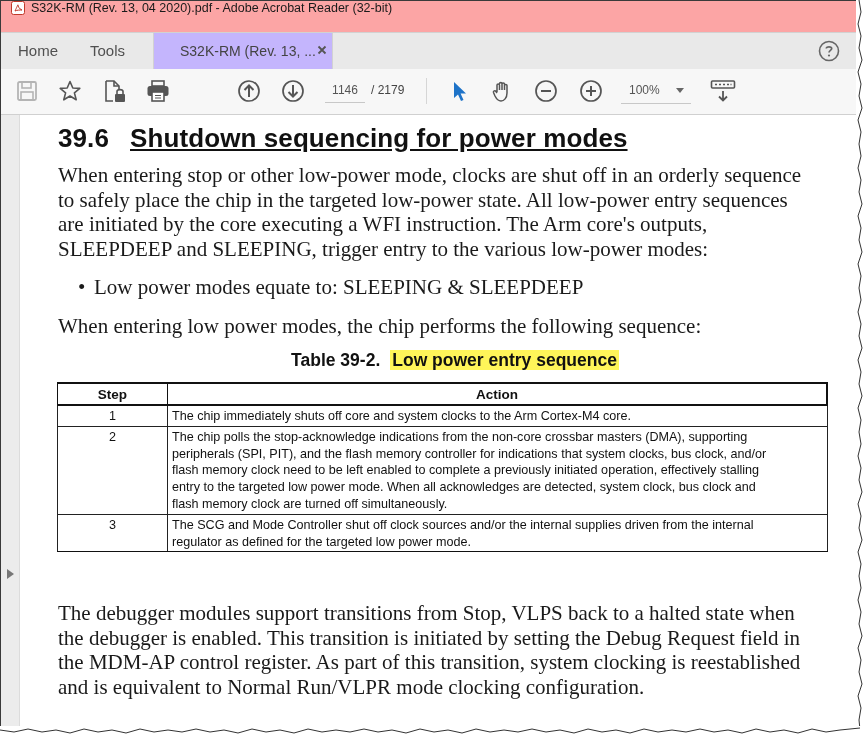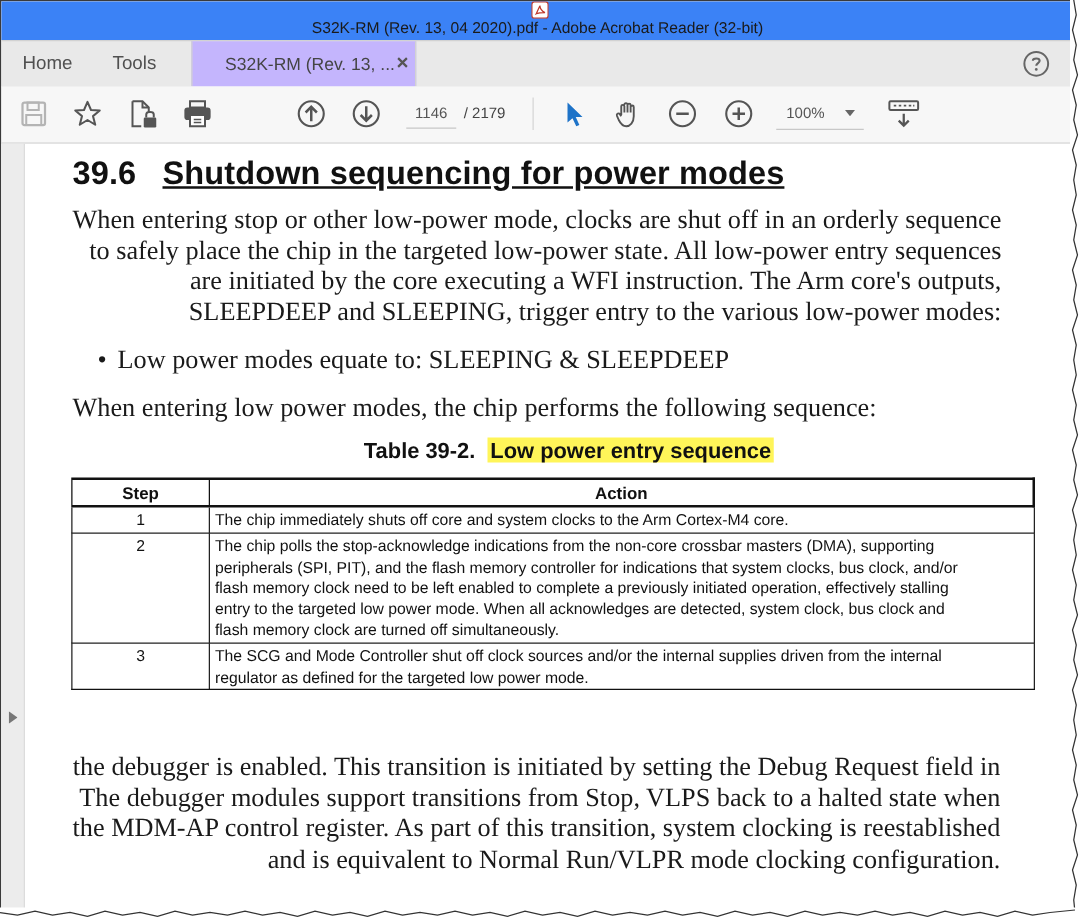--- a/index.html
+++ b/index.html
@@ -16,21 +16,21 @@
   .torn-right {
     position: absolute; top: 0; left: 856px; width: 8px; height: 736px;
     background: repeating-linear-gradient(180deg, #fff 0 3px, #fff 3px 6px);
   }
   .torn-right svg, .torn-bottom svg { display: block; }
   .torn-bottom { position: absolute; left: 0; top: 726px; width: 864px; height: 10px; background:#fff; }
 
   
   .titlebar {
     position: absolute; left: 0; top: 0; width: 858px; height: 31px;
-    background: #3b82f6; display: flex; align-items: center; flex-direction: column;
+    background: #fca5a5; display: flex; 
   }
   .titlebar .app-icon { width: 14px; height: 14px; margin-left: 10px; margin-right: 6px; }
   .titlebar .title { font-size: 12.5px; color: #1a1a1a; }
 
   
   .tabbar {
     position: absolute; left: 0; top: 31px; width: 858px; height: 36px;
     background: #e9e9e9; border-top: 1px solid #d2d2d2; border-bottom: 1px solid #d2d2d2;
   }
   .tabbar .nav-tab {
@@ -77,21 +77,21 @@
 
   .page { position: absolute; left: 20px; top: 0; width: 836px; height: 622px; }
   .heading {
     position: absolute; left: 37px; top: 8px;
     font-family: "Liberation Sans", sans-serif; font-weight: bold; font-size: 26px; color: #111;
     white-space: nowrap; letter-spacing: 0.1px; text-decoration: underline;
   }
   .heading .num { display: inline-block; width: 72px; }
   .serif { font-family: "Liberation Serif", serif; color: #1a1a1a; }
   .para {
-    position: absolute; left: 37px; font-size: 21px; line-height: 24.5px; white-space: nowrap; text-align: right;
+    position: absolute; left: 37px; font-size: 21px; line-height: 24.5px; white-space: nowrap;
   }
   .para div { height: 24.5px; }
   .bullet-line { position: absolute; left: 57px; top: 160px; font-size: 21px; white-space: nowrap; }
   .bullet-line .dot { display:inline-block; width: 16px; }
 
   .caption {
     position: absolute; left: 16px; width: 836px; top: 235px; text-align: center;
     font-family: "Liberation Sans", sans-serif; font-weight: bold; font-size: 17.5px; color: #111; white-space: nowrap;
   }
   .caption .hl { background: #fff559; padding: 0 2px; margin-left: 10px; }
@@ -262,22 +262,22 @@
             <td class="step">3</td>
             <td>
               <div>The SCG and Mode Controller shut off clock sources and/or the internal supplies driven from the internal</div>
               <div>regulator as defined for the targeted low power mode.</div>
             </td>
           </tr>
         </tbody>
       </table>
 
       <div class="para serif para-bottom">
+        <div>The debugger modules support transitions from Stop, VLPS back to a halted state when</div>
         <div>the debugger is enabled. This transition is initiated by setting the Debug Request field in</div>
-        <div>The debugger modules support transitions from Stop, VLPS back to a halted state when</div>
         <div>the MDM-AP control register. As part of this transition, system clocking is reestablished</div>
         <div>and is equivalent to Normal Run/VLPR mode clocking configuration.</div>
       </div>
     </div>
   </div>
 </div>
 
 <div class="torn-right">
   <svg width="8" height="736" viewBox="0 0 8 736">
     <path d="M3 0 L5 12 L2 24 L5 36 L3 48 L6 60 L2 72 L5 84 L3 96 L6 108 L2 120 L5 132 L3 144 L5 156 L2 168 L5 180 L3 192 L6 204 L2 216 L5 228 L3 240 L6 252 L2 264 L5 276 L3 288 L5 300 L2 312 L5 324 L3 336 L6 348 L2 360 L5 372 L3 384 L6 396 L2 408 L5 420 L3 432 L5 444 L2 456 L5 468 L3 480 L6 492 L2 504 L5 516 L3 528 L6 540 L2 552 L5 564 L3 576 L5 588 L2 600 L5 612 L3 624 L6 636 L2 648 L5 660 L3 672 L6 684 L2 696 L5 708 L3 720 L4 730" fill="none" stroke="#333" stroke-width="1"></path>

